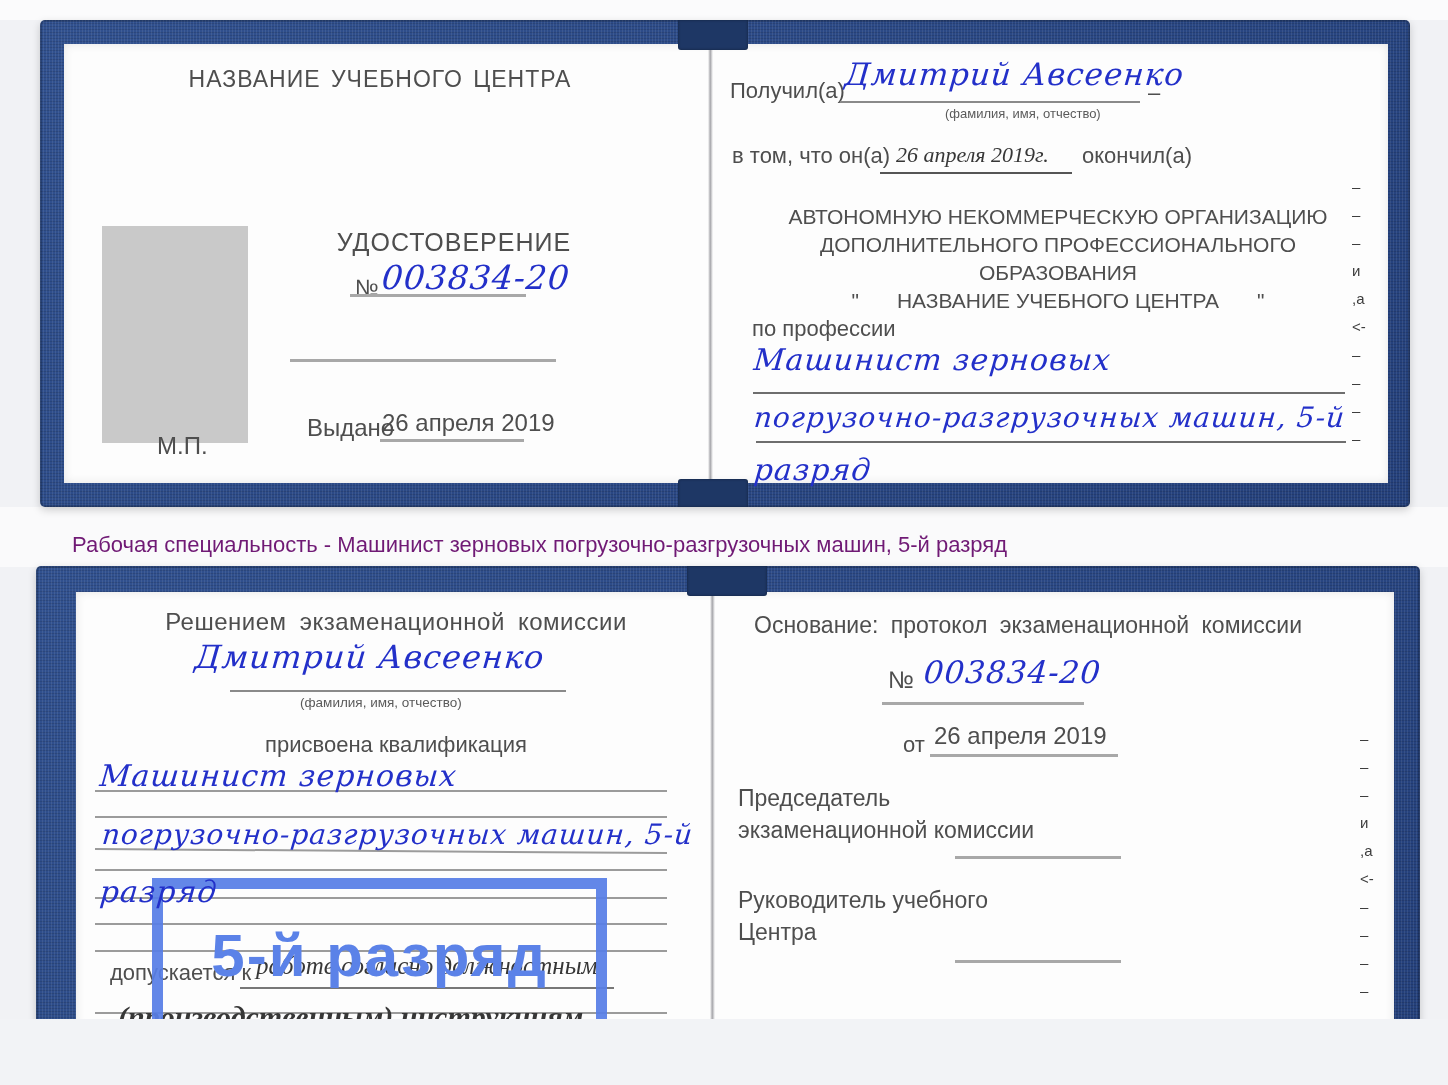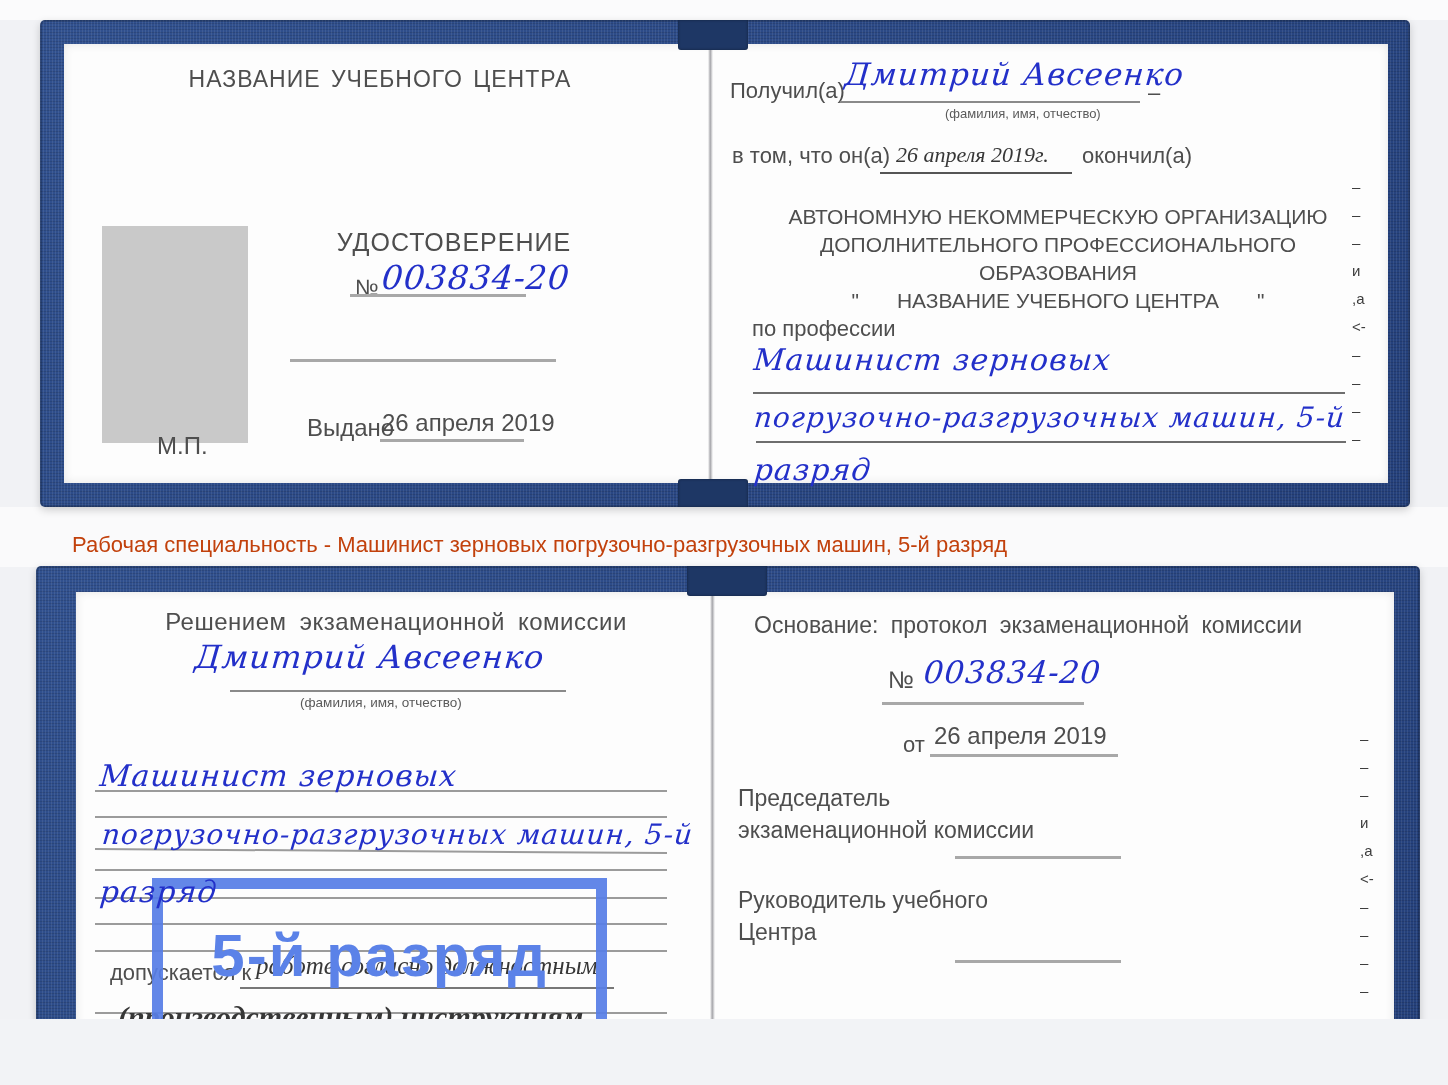--- a/index.html
+++ b/index.html
@@ -47,21 +47,21 @@
   .edge-col{position:absolute;display:flex;flex-direction:column;gap:11px;
     font-size:15px;color:#3d3d3d;line-height:17px;align-items:flex-start;}
 
   
   .stamp-box{position:absolute;border:11px solid rgba(87,126,230,0.93);z-index:3;
     display:flex;align-items:center;justify-content:center;}
   .stamp-text{font-weight:bold;font-size:60px;letter-spacing:2px;color:#5b82e8;
     white-space:nowrap;transform:translateY(-4px);}
 
   .photo{position:absolute;background:#c9c9c9;}
-  .caption{position:absolute;left:72px;top:532px;font-size:22px;color:#c2410c;}
+  .caption{position:absolute;left:72px;top:532px;font-size:22px;color:#701a75;}
 </style>
 </head>
 <body>
 
 <div class="stage">
   <div class="top-strip"></div>
   <div class="caption-band"></div>
 
   <div class="booklet booklet-top">
     <div class="pages"></div>
@@ -134,20 +134,21 @@
     <div class="fold"></div>
     <div class="tab t" style="left:651px;width:80px;"></div>
     <div class="tab b" style="left:714px;width:62px;"></div>
 
     <div class="abs lbl center" style="left:60px;top:42px;width:600px;font-size:24px;word-spacing:6px;letter-spacing:0.5px;font-weight:500;">Решением экзаменационной комиссии</div>
 
     <span class="abs hw" style="left:159px;top:72px;font-size:32px;">Дмитрий Авсеенко</span>
     <div class="thinline" style="left:194px;top:124px;width:336px;background:#8a8a8a;"></div>
     <span class="abs lbl" style="left:264px;top:129px;font-size:13.5px;color:#5a5a5a;">(фамилия, имя, отчество)</span>
 
+    <div class="abs lbl center" style="left:60px;top:166px;width:600px;font-size:22px;">присвоена квалификация</div>
 
     <span class="abs hw" style="left:64px;top:192px;font-size:30px;z-index:4;">Машинист зерновых</span>
     <span class="abs hw" style="left:66px;top:252px;font-size:28px;z-index:4;">погрузочно-разгрузочных машин, 5-й</span>
     <span class="abs hw" style="left:64px;top:308px;font-size:30px;z-index:5;">разряд</span>
 
     <div class="rule" style="left:59px;top:224px;width:572px;"></div>
     <div class="rule" style="left:59px;top:250px;width:572px;"></div>
     <div class="rule" style="left:59px;top:284px;width:572px;transform:rotate(0.4deg);"></div>
     <div class="rule" style="left:59px;top:303px;width:572px;"></div>
     <div class="rule" style="left:59px;top:331px;width:572px;"></div>

